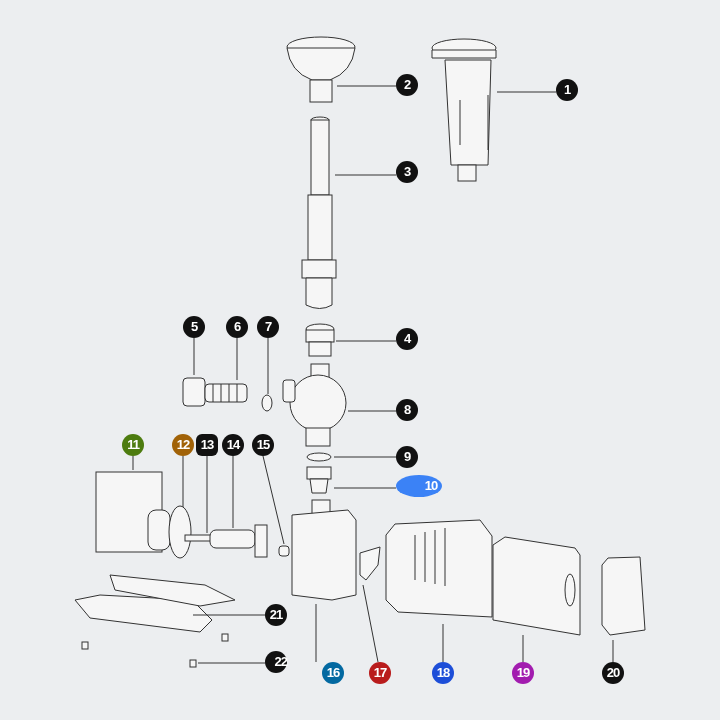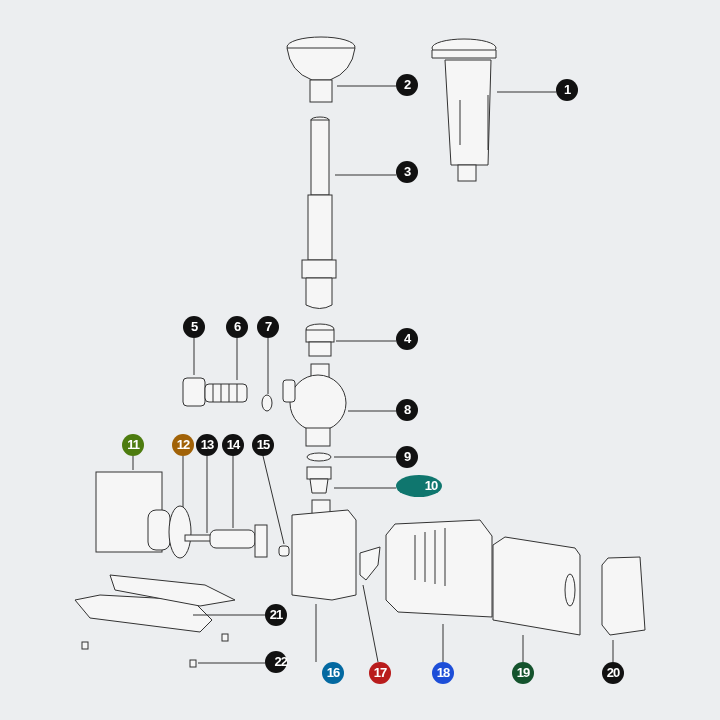--- a/index.html
+++ b/index.html
@@ -158,27 +158,27 @@
 <div id="badges">
       <div class="badge" style="left: 556px; top: 79px; background: rgb(17, 17, 17);">1</div>
       <div class="badge" style="left: 396px; top: 74px; background: rgb(17, 17, 17);">2</div>
       <div class="badge" style="left: 396px; top: 161px; background: rgb(17, 17, 17);">3</div>
       <div class="badge" style="left: 396px; top: 328px; background: rgb(17, 17, 17);">4</div>
       <div class="badge" style="left: 183px; top: 316px; background: rgb(17, 17, 17);">5</div>
       <div class="badge" style="left: 226px; top: 316px; background: rgb(17, 17, 17);">6</div>
       <div class="badge" style="left: 257px; top: 316px; background: rgb(17, 17, 17);">7</div>
       <div class="badge" style="left: 396px; top: 399px; background: rgb(17, 17, 17);">8</div>
       <div class="badge" style="left: 396px; top: 446px; background: rgb(17, 17, 17);">9</div>
-      <div class="badge" style="left: 396px; top: 475px; background: #0f766e; padding-left: 24px;">10</div>
+      <div class="badge" style="left: 396px; top: 475px; background: #3b82f6; padding-left: 24px;">10</div>
       <div class="badge" style="left: 122px; top: 434px; background: #4d7c0f; text-align: center;">11</div>
       <div class="badge" style="left: 172px; top: 434px; background: #a16207;">12</div>
-      <div class="badge" style="left: 196px; top: 434px; background: rgb(17, 17, 17);">13</div>
+      <div class="badge" style="left: 196px; top: 434px; background: rgb(17, 17, 17); border-radius: 6px;">13</div>
       <div class="badge" style="left: 222px; top: 434px; background: rgb(17, 17, 17);">14</div>
       <div class="badge" style="left: 252px; top: 434px; background: rgb(17, 17, 17);">15</div>
       <div class="badge" style="left: 322px; top: 662px; background: #0369a1;">16</div>
       <div class="badge" style="left: 369px; top: 662px; background: #b91c1c;">17</div>
       <div class="badge" style="left: 432px; top: 662px; background: #1d4ed8;">18</div>
-      <div class="badge" style="left: 512px; top: 662px; background: #14532d;">19</div>
+      <div class="badge" style="left: 512px; top: 662px; background: #a21caf;">19</div>
       <div class="badge" style="left: 602px; top: 662px; background: rgb(17, 17, 17);">20</div>
       <div class="badge" style="left: 265px; top: 604px; background: rgb(17, 17, 17);">21</div>
       <div class="badge" style="left: 265px; top: 651px; background: rgb(17, 17, 17); text-align: right;">22</div>
     </div>
 </div>
 
 </body></html>

